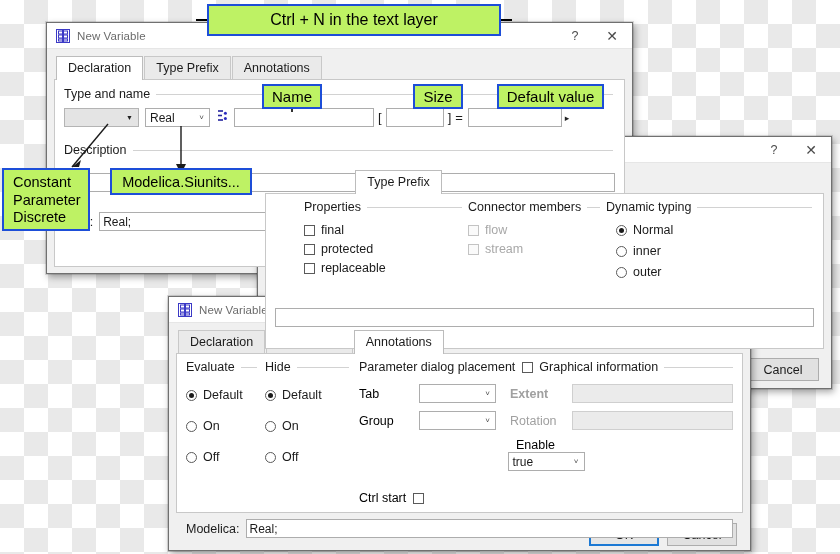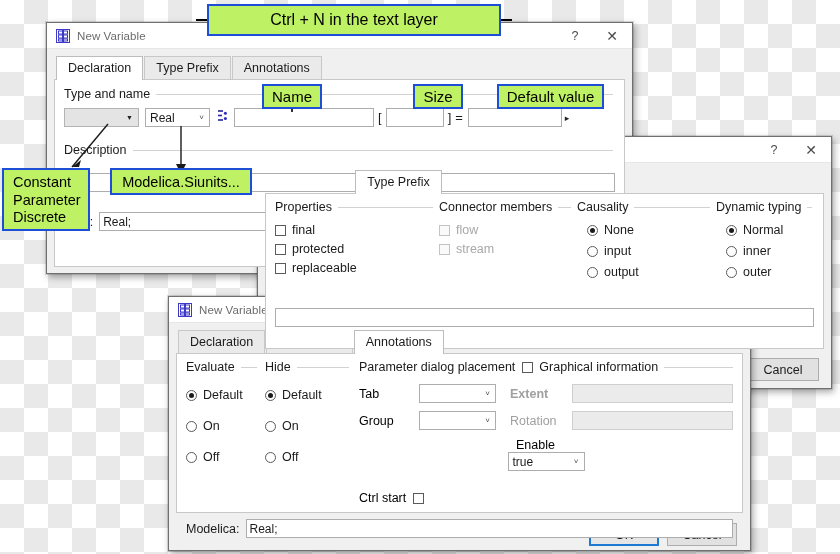--- a/index.html
+++ b/index.html
@@ -208,21 +208,21 @@
   </div>
 
   <div class="tabstrip" style="margin-top:6px;">
     <div class="tab">Declaration</div>
     <div class="tab active">Type Prefix</div>
     <div class="tab">Annotations</div>
   </div>
 
   <div class="tabpage" style="height:156px;padding:6px 9px 0 9px;">
 
-    <div style="display:flex;align-items:flex-start;">
+    <div style="display:flex;align-items:flex-start;margin-left:29px;">
 
       <div style="width:160px;">
         <div class="grp" style="margin-bottom:9px;">
           <span>Properties</span>
           <span class="rule"></span>
         </div>
         <div class="cbrow">
           <span class="cbox"></span>
           <span>final</span>
         </div>
@@ -244,38 +244,20 @@
         <div class="cbrow dis">
           <span class="cbox"></span>
           <span>flow</span>
         </div>
         <div class="cbrow dis">
           <span class="cbox"></span>
           <span>stream</span>
         </div>
       </div>
 
-      <div style="width:135px;margin-left:4px;">
-        <div class="grp" style="margin-bottom:9px;">
-          <span>Causality</span>
-          <span class="rule"></span>
-        </div>
-        <div class="rbrow" style="margin-left:10px;">
-          <span class="rad on"></span>
-          <span>None</span>
-        </div>
-        <div class="rbrow" style="margin-left:10px;">
-          <span class="rad"></span>
-          <span>input</span>
-        </div>
-        <div class="rbrow" style="margin-left:10px;">
-          <span class="rad"></span>
-          <span>output</span>
-        </div>
-      </div>
 
       <div style="flex:1 1 auto;margin-left:4px;">
         <div class="grp" style="margin-bottom:9px;">
           <span>Dynamic typing</span>
           <span class="rule"></span>
         </div>
         <div class="rbrow" style="margin-left:10px;">
           <span class="rad on"></span>
           <span>Normal</span>
         </div>

